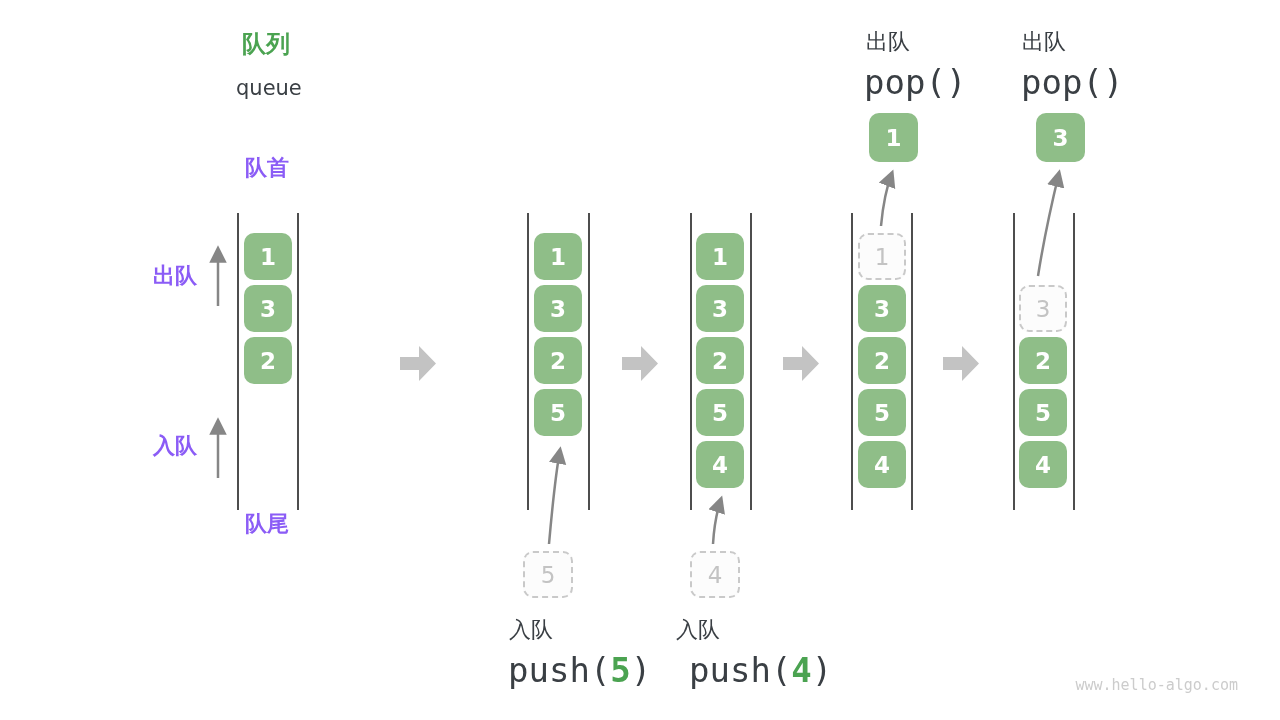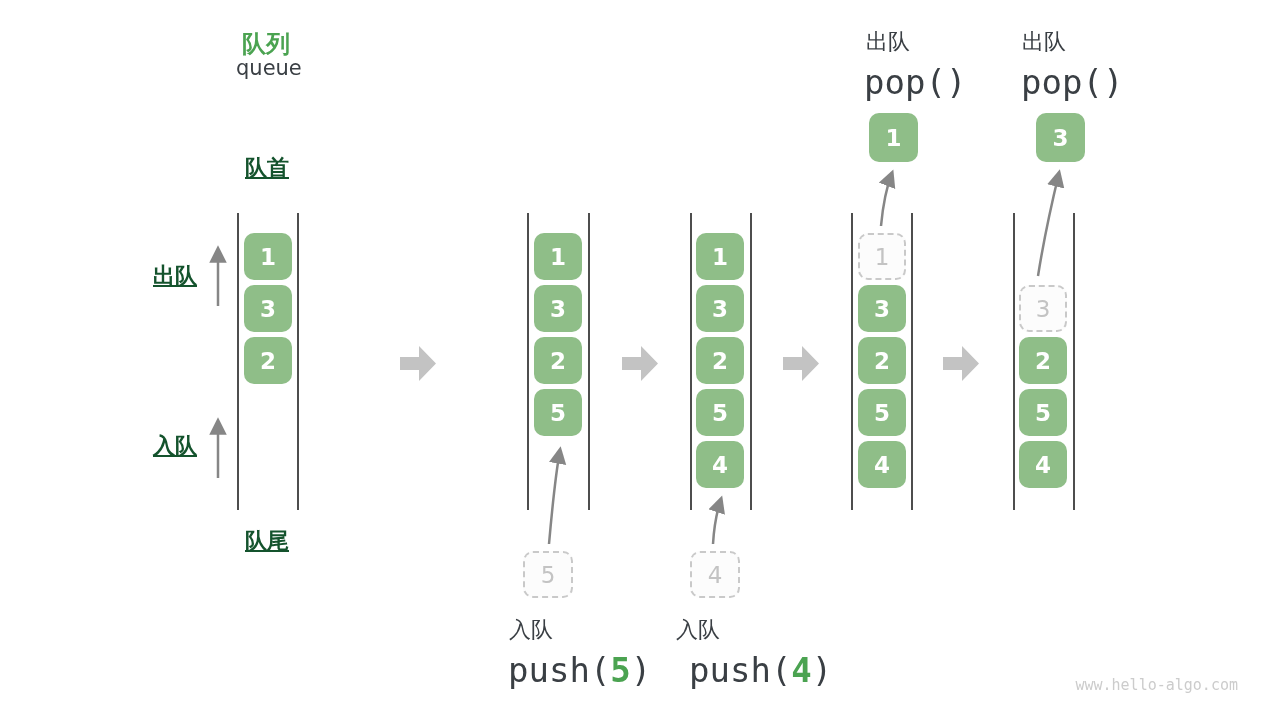--- a/index.html
+++ b/index.html
@@ -1,23 +1,23 @@
 <!DOCTYPE html>
 <html><head>
 <meta charset="utf-8">
 <style>
   html,body{margin:0;padding:0;background:#ffffff;}
   .canvas{position:relative;width:1280px;height:720px;background:#ffffff;overflow:hidden;
           font-family:"DejaVu Sans","Liberation Sans",sans-serif;color:#3a3f44;}
   .overlay{position:absolute;left:0;top:0;pointer-events:none;}
 
   .title-zh{position:absolute;left:242px;top:28px;font-size:24px;font-weight:bold;color:#4ba351;}
-  .title-en{position:absolute;left:236px;top:56px;font-size:21px;color:#3a3f44;}
+  .title-en{position:absolute;left:236px;top:76px;font-size:21px;color:#3a3f44;}
 
-  .side-label{position:absolute;font-size:22px;font-weight:bold;color:#14532d;line-height:24px;text-decoration:underline;}
+  .side-label{position:absolute;font-size:22px;font-weight:bold;color:#8b5cf6;line-height:24px;}
 
   .wall{position:absolute;top:213px;height:297px;width:2px;background:#4d4d4d;}
 
   .cell{position:absolute;width:48px;height:47px;border-radius:10px;background:#8fbe88;
         color:#ffffff;font-size:23px;font-weight:bold;display:flex;align-items:center;
         justify-content:center;box-sizing:border-box;}
   .cell.dashed{background:#fcfcfc;border:2px dashed #c9c9c9;color:#c3c3c3;font-weight:normal;}
   .cell.candidate{width:50px;}
 
   .op-label{position:absolute;font-size:22px;color:#3a3f44;line-height:24px;}
@@ -50,21 +50,21 @@
     <polygon points="400,357 419,357 419,346 436,363.5 419,381 419,370 400,370" fill="#c3c3c3"></polygon>
     <polygon points="622,357 641,357 641,346 658,363.5 641,381 641,370 622,370" fill="#c3c3c3"></polygon>
     <polygon points="783,357 802,357 802,346 819,363.5 802,381 802,370 783,370" fill="#c3c3c3"></polygon>
     <polygon points="943,357 962,357 962,346 979,363.5 962,381 962,370 943,370" fill="#c3c3c3"></polygon>
   </svg>
 
   <div class="title-zh">队列</div>
   <div class="title-en">queue</div>
 
   <div class="side-label" style="left:245px;top:156px;">队首</div>
-  <div class="side-label" style="left:245px;top:529px;">队尾</div>
+  <div class="side-label" style="left:245px;top:512px;">队尾</div>
   <div class="side-label" style="left:153px;top:264px;">出队</div>
   <div class="side-label" style="left:153px;top:434px;">入队</div>
 
   <div class="wall" style="left:237px;"></div>
   <div class="wall" style="left:297px;"></div>
   <div class="wall" style="left:527px;"></div>
   <div class="wall" style="left:588px;"></div>
   <div class="wall" style="left:690px;"></div>
   <div class="wall" style="left:750px;"></div>
   <div class="wall" style="left:851px;"></div>

